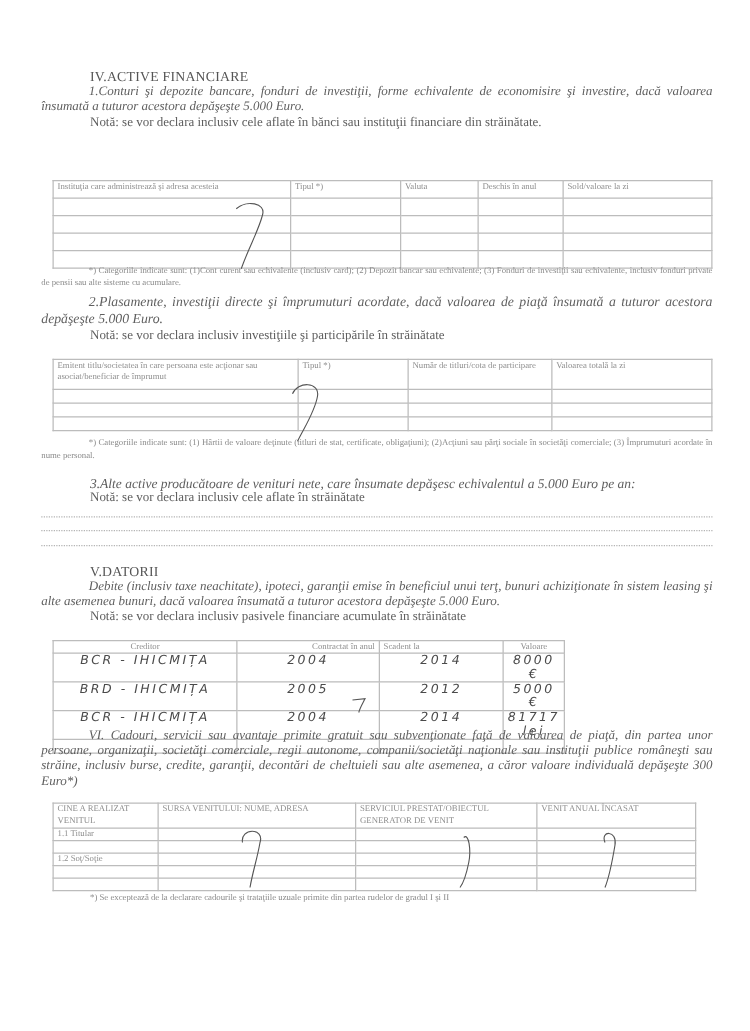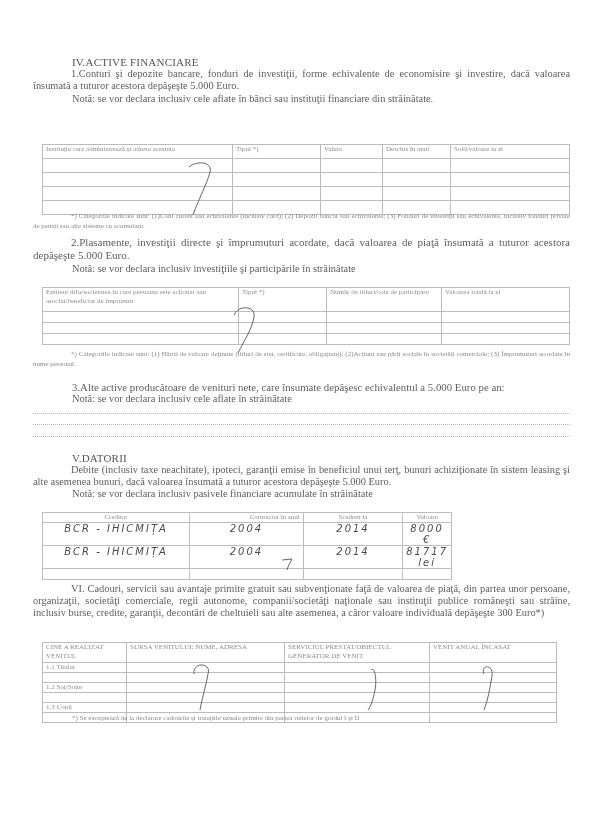--- a/index.html
+++ b/index.html
@@ -2,21 +2,21 @@
 <html><head>
 <meta charset="utf-8">
 <style>
   html, body { margin: 0; padding: 0; }
   body {
     width: 600px; height: 825px; background: #ffffff; position: relative; overflow: hidden;
     font-family: "Liberation Serif", "DejaVu Serif", serif; color: #6a6a6a;
   }
   .abs { position: absolute; }
   .sec-title { font-size: 11px; color: #555; letter-spacing: 0.2px; }
-  .para { font-size: 10.4px; line-height: 12.2px; color: #5e5e5e; text-align: justify; }
+  .para { font-size: 10.4px; line-height: 12.2px; color: #5e5e5e; text-align: justify; font-style: italic; }
   .indent { text-indent: 38px; }
   .note { font-size: 10.4px; color: #5e5e5e; text-align: center; }
   .foot { font-size: 7px; line-height: 10px; color: #8a8a8a; text-align: justify; }
   table.form { position: absolute; border-collapse: collapse; }
   table.form td, table.form th {
     border: 1px solid #bcbcbc; padding: 0 3px; font-weight: normal; text-align: left; vertical-align: top;
   }
   table.form th { font-size: 7px; line-height: 9px; color: #8e8e8e; margin-left: 35px; }
   table.form td.vsep { border-left: 1px solid #7c7c7c; }
   table.form th.vsep { border-left: 1px solid #7c7c7c; }
@@ -140,28 +140,34 @@
   <colgroup>
       <col style="width:156px">
       <col style="width:122px">
       <col style="width:106px">
       <col>
     </colgroup>
   <tbody>
       <tr style="height:10px">
     <th style="text-align:center">Creditor</th>
     <th class="vsep" style="text-align:right">Contractat în anul</th>
-    <th class="vsep" style="text-align:center">Scadent la</th>
+    <th class="vsep" style="">Scadent la</th>
     <th class="vsep" style="text-align:center">Valoare</th>
   </tr>
   <tr style="height:11px">
     <td class="hw">BCR - IHICMIȚA</td>
     <td class="hw vsep">2004</td>
     <td class="hw vsep">2014</td>
     <td class="hw vsep">8000 €</td>
+  </tr>
+  <tr style="height:11px">
+    <td class="hw">BRD - IHICMIȚA</td>
+    <td class="hw vsep">2005</td>
+    <td class="hw vsep">2012</td>
+    <td class="hw vsep">5000 €</td>
   </tr>
   <tr style="height:11px">
     <td class="hw">BCR - IHICMIȚA</td>
     <td class="hw vsep">2004</td>
     <td class="hw vsep">2014</td>
     <td class="hw vsep">81717 lei</td>
   </tr>
   <tr style="height:11px">
     <td></td>
     <td class="vsep"></td>
@@ -208,26 +214,20 @@
         <td class="vsep"></td>
         <td class="vsep"></td>
       </tr>
   <tr style="height:10px">
         <td></td>
         <td class="vsep"></td>
         <td class="vsep"></td>
         <td class="vsep"></td>
       </tr>
   <tr style="height:10px">
-        <th>1.3 Copii</th>
-        <td class="vsep"></td>
-        <td class="vsep"></td>
-        <td class="vsep"></td>
-      </tr>
-  <tr style="height:10px">
         <td></td>
         <td class="vsep"></td>
         <td class="vsep"></td>
         <td class="vsep"></td>
       </tr>
 </tbody>
   </table>
 <svg class="scribble" style="left:190px; top:662px;" width="30" height="50" viewBox="0 0 30 50">
   <path d="M4 12 C 2 0, 22 0, 18 12 C 16 24, 12 36, 10 48" fill="none" stroke="#555" stroke-width="0.9"></path>
 </svg>

